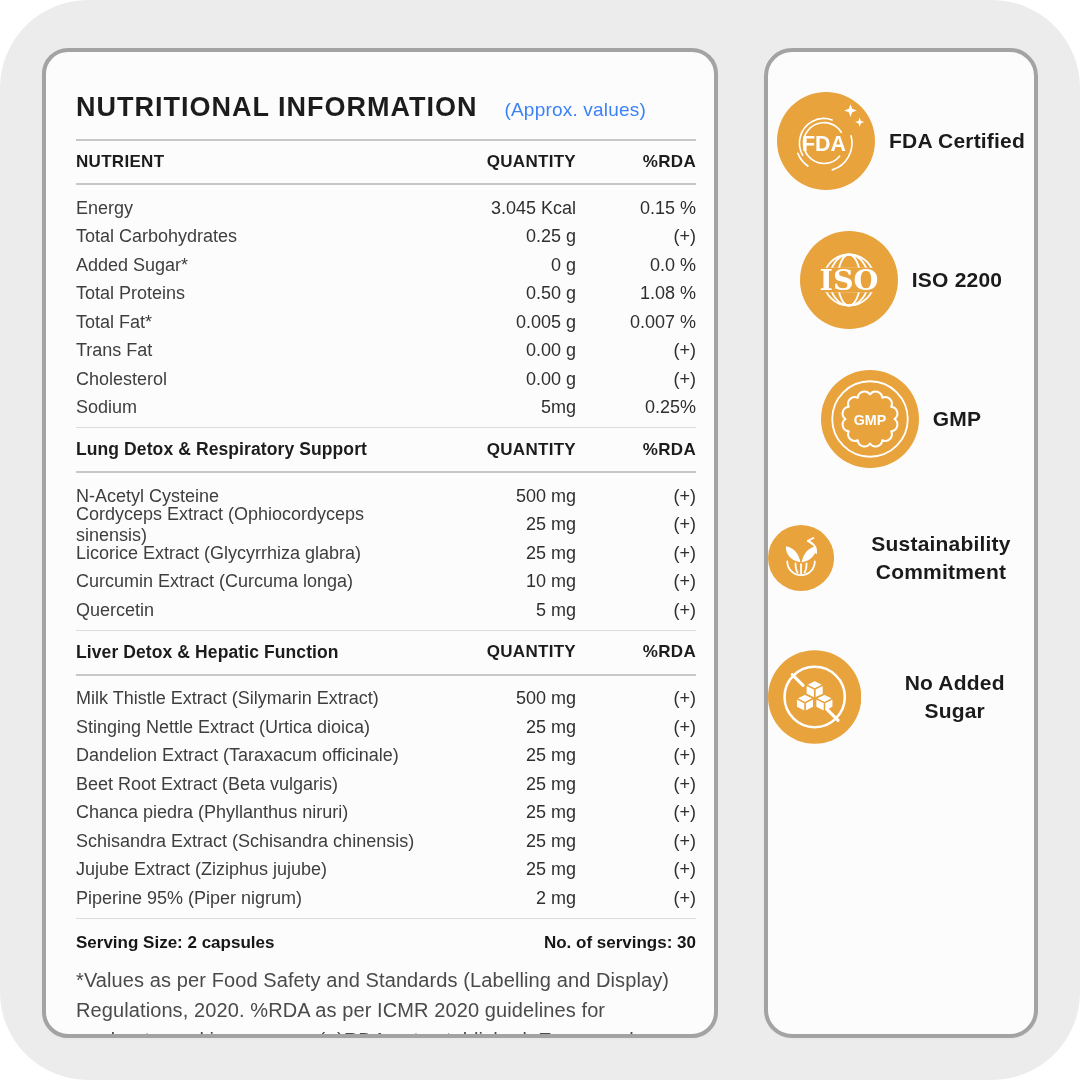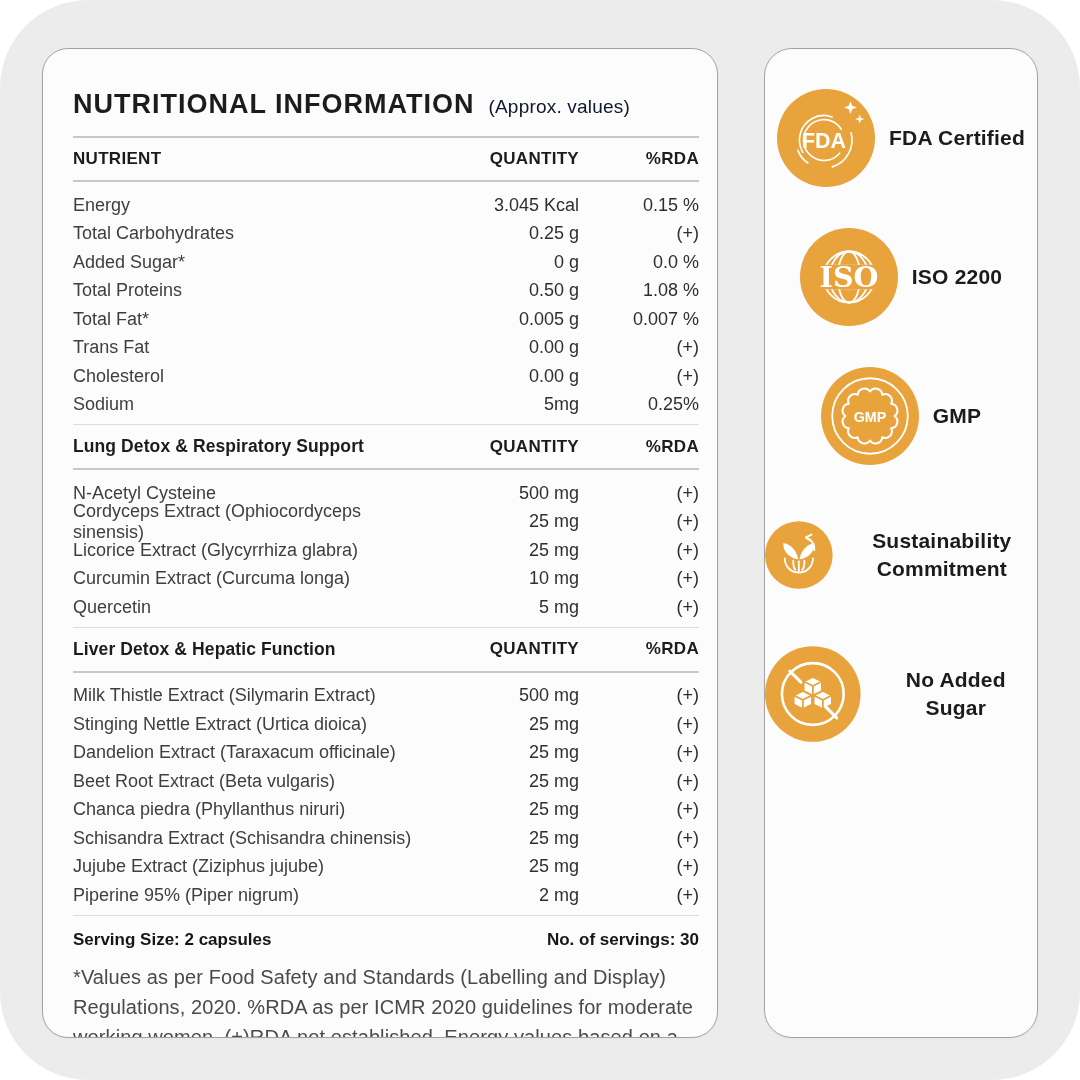--- a/index.html
+++ b/index.html
@@ -17,38 +17,38 @@
     color:#1d1d1d;
   }
   .canvas-bg{
     position:absolute;inset:0;
     background:var(--bg);
     border-radius:88px;
   }
   .card{
     position:absolute;
     background:var(--card);
-    border:1px solid #a3a3a3;
+    border:4px solid #a3a3a3;
     border-radius:26px;
     box-shadow:0 1px 2px rgba(0,0,0,0.03);
   }
   .main-card{
     left:42px;top:48px;width:676px;height:990px;
     padding:24px 18px 0 30px;
     overflow:hidden;
   }
   .title-row{
     display:flex;align-items:baseline;gap:14px;
     margin:16px 0 16px 0;
   }
   .title{
     font-size:27px;font-weight:bold;letter-spacing:1px;color:#1c1c1c;
   }
   .title-suffix{
-    font-size:19px;color:#0f172a;letter-spacing:.2px;
+    font-size:19px;color:#3b82f6;letter-spacing:.2px;margin-left:13px;
   }
   .line-md{height:2px;background:#C7C7C7;}
   .line-thin{height:1px;background:#DCDCDC;}
   .cols{display:flex;align-items:center;padding:11px 0;}
   .c-name{flex:1;}
   .c-qty{width:160px;text-align:right;}
   .c-rda{width:120px;text-align:right;}
   .cols .c-name,.cols .c-qty,.cols .c-rda{
     font-weight:bold;font-size:17px;color:#1c1c1c;letter-spacing:.3px;
   }

